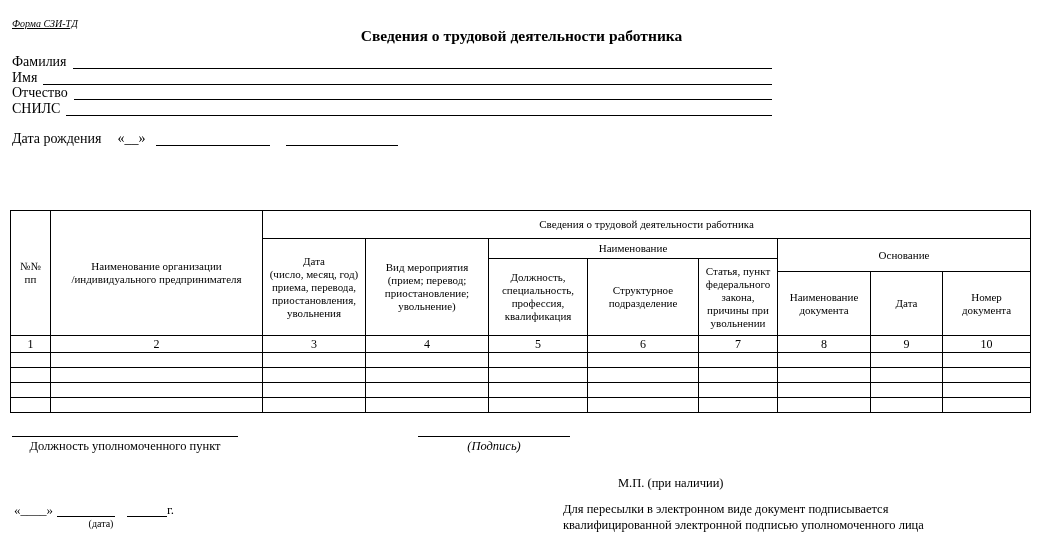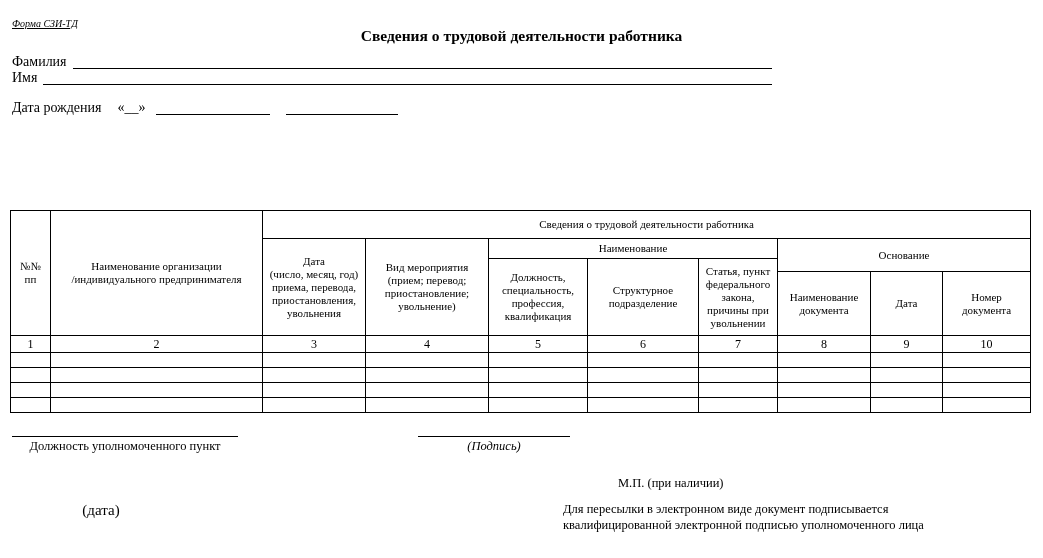--- a/index.html
+++ b/index.html
@@ -61,21 +61,21 @@
   .sig-fio  { left: 660px; width: 180px; }
 
   .stamp-note { position: absolute; left: 618px; top: 476px; font-size: 12.5px; }
 
   
   .footer-date { position: absolute; left: 14px; top: 501px; font-size: 13px; }
   .footer-date .row { display: flex; align-items: flex-end; height: 16px; }
   .footer-date .txt { line-height: 14px; white-space: pre; }
   .fill-line.fd1 { width: 58px; margin-left: 4px; }
   .fill-line.fd2 { width: 40px; margin-left: 12px; }
-  .date-caption { margin-left: 50px; width: 74px; text-align: center; font-size: 15px; margin-top: 1px; }
+  .date-caption { margin-left: 50px; width: 74px; text-align: center; font-size: 10px; margin-top: 1px; }
 
   .footer-note {
     position: absolute; left: 563px; top: 502px; width: 460px;
     font-size: 12.5px; line-height: 15.5px; white-space: pre-line;
   }
 </style>
 </head>
 <body>
 
 <div class="page">
@@ -83,20 +83,28 @@
   <div class="form-code">Форма СЗИ-ТД</div>
   <div class="doc-title">Сведения о трудовой деятельности работника</div>
 
   <div class="fields">
     <div class="field-row">
       <span class="field-label">Фамилия</span>
       <span class="fill-line grow"></span>
     </div>
     <div class="field-row">
       <span class="field-label">Имя</span>
+      <span class="fill-line grow"></span>
+    </div>
+    <div class="field-row">
+      <span class="field-label">Отчество</span>
+      <span class="fill-line grow"></span>
+    </div>
+    <div class="field-row">
+      <span class="field-label">СНИЛС</span>
       <span class="fill-line grow"></span>
     </div>
     <div class="field-row" style="margin-top: 15px;">
       <span class="field-label">Дата рождения</span>
       <span class="birth-quote">«__»</span>
       <span class="fill-line bd1"></span>
       <span class="fill-line bd2"></span>
     </div>
   </div>
 
@@ -222,19 +230,25 @@
     <div class="sig-caption">Должность уполномоченного пункт</div>
   </div>
   <div class="sig-block sig-sign">
     <div class="sig-line"></div>
     <div class="sig-caption">(Подпись)</div>
   </div>
 
   <div class="stamp-note">М.П. (при наличии)</div>
 
   <div class="footer-date">
+    <div class="row">
+      <span class="txt">«____»</span>
+      <span class="fill-line fd1"></span>
+      <span class="fill-line fd2"></span>
+      <span class="txt">г.</span>
+    </div>
     <div class="date-caption">(дата)</div>
   </div>
 
   <div class="footer-note">Для пересылки в электронном виде документ подписывается
 квалифицированной  электронной подписью уполномоченного лица</div>
 
 </div>
 
 </body></html>

